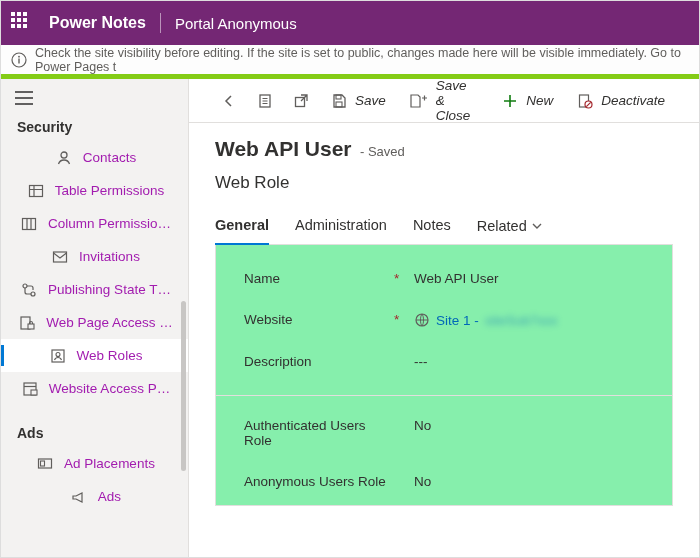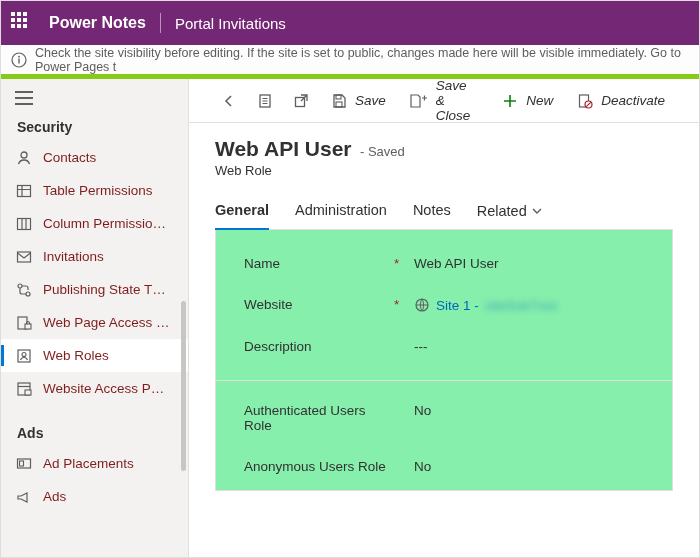--- a/index.html
+++ b/index.html
@@ -14,39 +14,39 @@
   .appname{font-size:15px;}
   
   .notice { height:34px; border-bottom:5px solid #84cc16; background:#fdfdfd; display:flex; align-items:center; padding:0 10px; font-size:12.5px; color:#605e5c;justify-content:center;}
   .notice .icon{margin-right:8px;display:flex;}
   
   .body { display:flex; height:calc(100% - 44px - 34px); }
   
   .side { width:188px; background:#f3f2f1; border-right:1px solid #e1dfdd; padding-top:6px; position:relative; display:flex; flex-direction:column;}
   .ham { padding:6px 14px 8px;}
   .groupLbl { font-weight:600; padding:6px 16px 6px 16px; font-size:14px;}
-  .navitem { display:flex; align-items:center; height:33px; padding:0 12px 0 14px; font-size:13.5px; color:#7f1d1d; cursor:pointer; gap:10px; white-space:nowrap; overflow:hidden; text-overflow:ellipsis;}
+  .navitem { display:flex; align-items:center; height:33px; padding:0 12px 0 14px; font-size:13.5px; color:#a21caf; cursor:pointer; gap:10px; white-space:nowrap; overflow:hidden; text-overflow:ellipsis;justify-content:center;}
   .navitem.active { background:#fff; position:relative;}
   .navitem.active::before{content:"";position:absolute;left:0;top:6px;bottom:6px;width:3px;background:#0078d4;}
   .navitem .nicon{width:18px;display:flex;justify-content:center;color:#605e5c;}
   .sidespacer{height:14px;}
   .scrollthumb{position:absolute;right:2px;top:222px;width:5px;height:170px;background:#c8c6c4;border-radius:3px;}
   
   .main { flex:1; display:flex; flex-direction:column; overflow:hidden;}
   .cmdbar{ height:44px; border-bottom:1px solid #e1dfdd; display:flex; align-items:center; padding:0 22px; gap:0;font-style:italic;}
   .cmd { height:44px; display:flex; align-items:center; padding:0 12px; font-size:13.5px; gap:8px; cursor:pointer; color:#323130;}
   .cmd .ci{display:flex;color:#605e5c;}
   .cmd.iconbtn{padding:0 10px;}
   .cmd.new .ci{color:#107c10;}
   .cmd.deact .ci{color:#a4262c;}
   .cmdtrail{flex:1;}
   .content{ padding:14px 26px 0 26px; overflow:hidden;}
   .title { font-size:21px; font-weight:600; display:inline;}
   .savedTag{ font-size:13px; color:#605e5c; font-weight:400; margin-left:4px;}
-  .subtitle{ font-size:13px; color:#323130; margin-top:2px;}
+  .subtitle{ font-size:17px; color:#323130; margin-top:12px;}
   .tabs{ display:flex; gap:26px; margin-top:18px; border-bottom:1px solid #e1dfdd; font-size:14.5px;}
   .tab{ padding:6px 0 10px; cursor:pointer; color:#323130;}
   .tab.active{ font-weight:600; border-bottom:2px solid #0078d4; margin-bottom:-1px;}
   .tab.rel{display:flex;align-items:center;gap:4px;}
   .card{ border:1px solid #e1dfdd; border-top:none; padding:26px 28px 10px; background:#86efac;}
   .frow{ display:flex; align-items:flex-start; margin-bottom:26px; font-size:13.5px;}
   .flabel{ width:150px; color:#323130;}
   .freq{ color:#a4262c; width:20px; text-align:left;}
   .fval{ flex:1; display:flex; align-items:center; gap:6px;}
   .linkval{ color:#0067b8; }
@@ -65,21 +65,21 @@
         <span></span>
         <span></span>
         <span></span>
         <span></span>
         <span></span>
         <span></span>
         <span></span>
   </div>
   <span class="brand">Power Notes</span>
   <div class="vdiv"></div>
-  <span class="appname">Portal Invitations</span>
+  <span class="appname">Portal Anonymous</span>
 </div>
 
 <div class="notice">
   <span class="icon">
     <svg width="16" height="16" viewBox="0 0 16 16">
           <circle cx="8" cy="8" r="7" fill="none" stroke="#605e5c" stroke-width="1.2"></circle>
           <circle cx="8" cy="4.7" r=".9" fill="#605e5c"></circle>
           <rect x="7.3" y="6.5" width="1.4" height="5" fill="#605e5c"></rect>
         </svg>
   </span>

